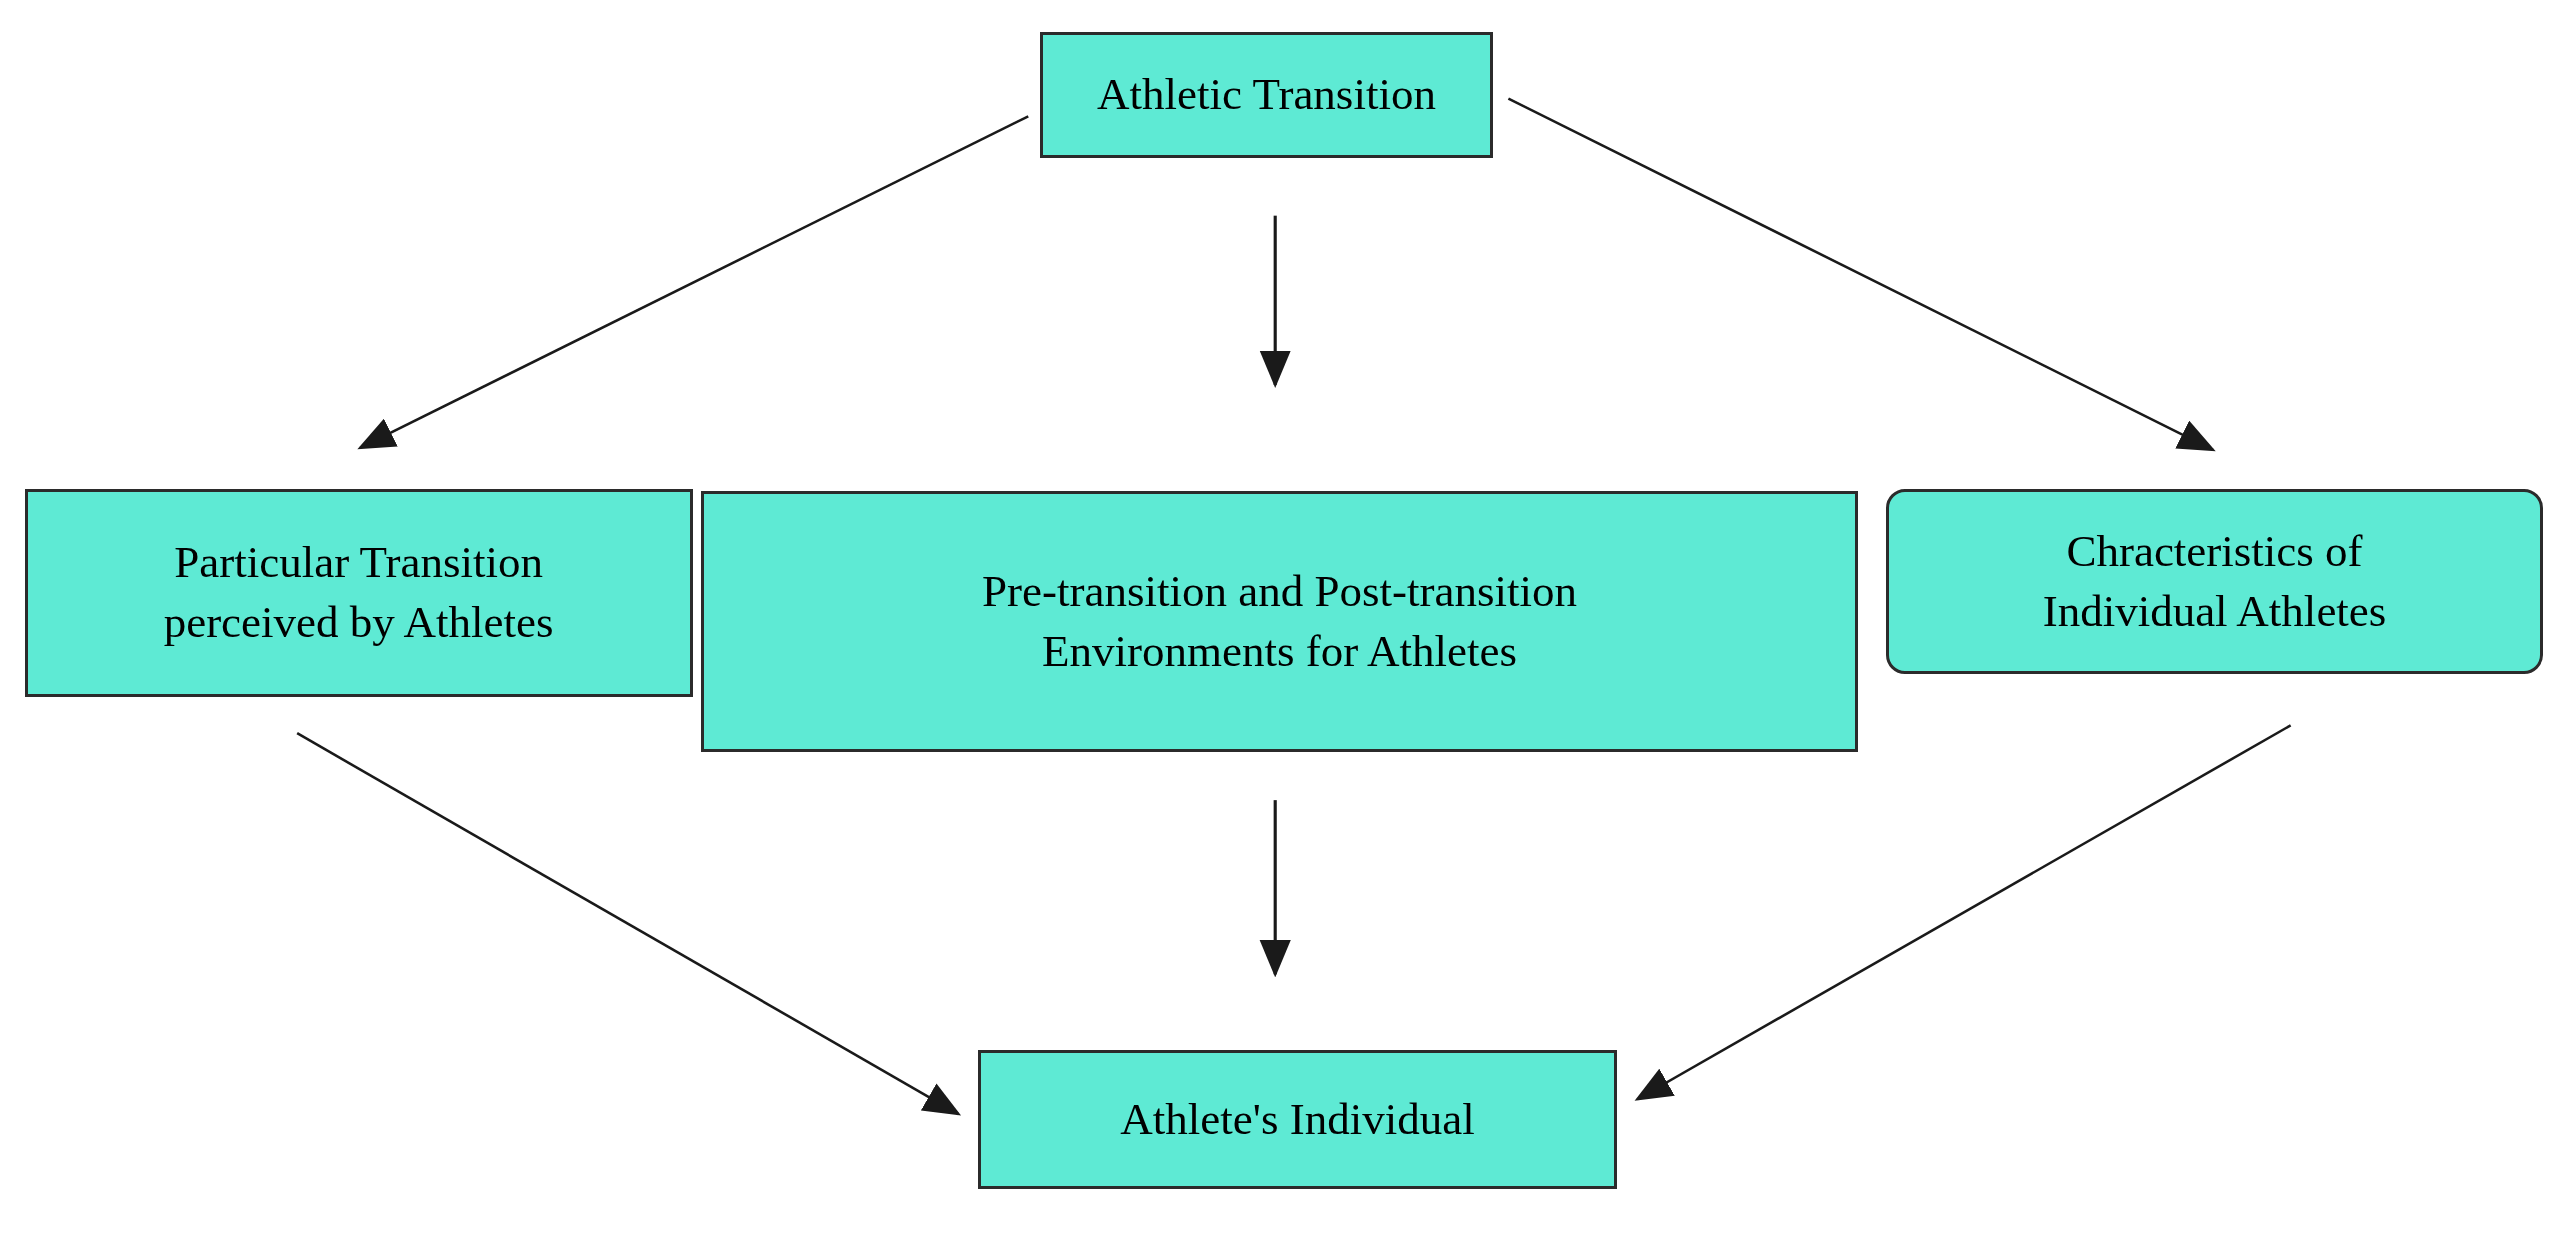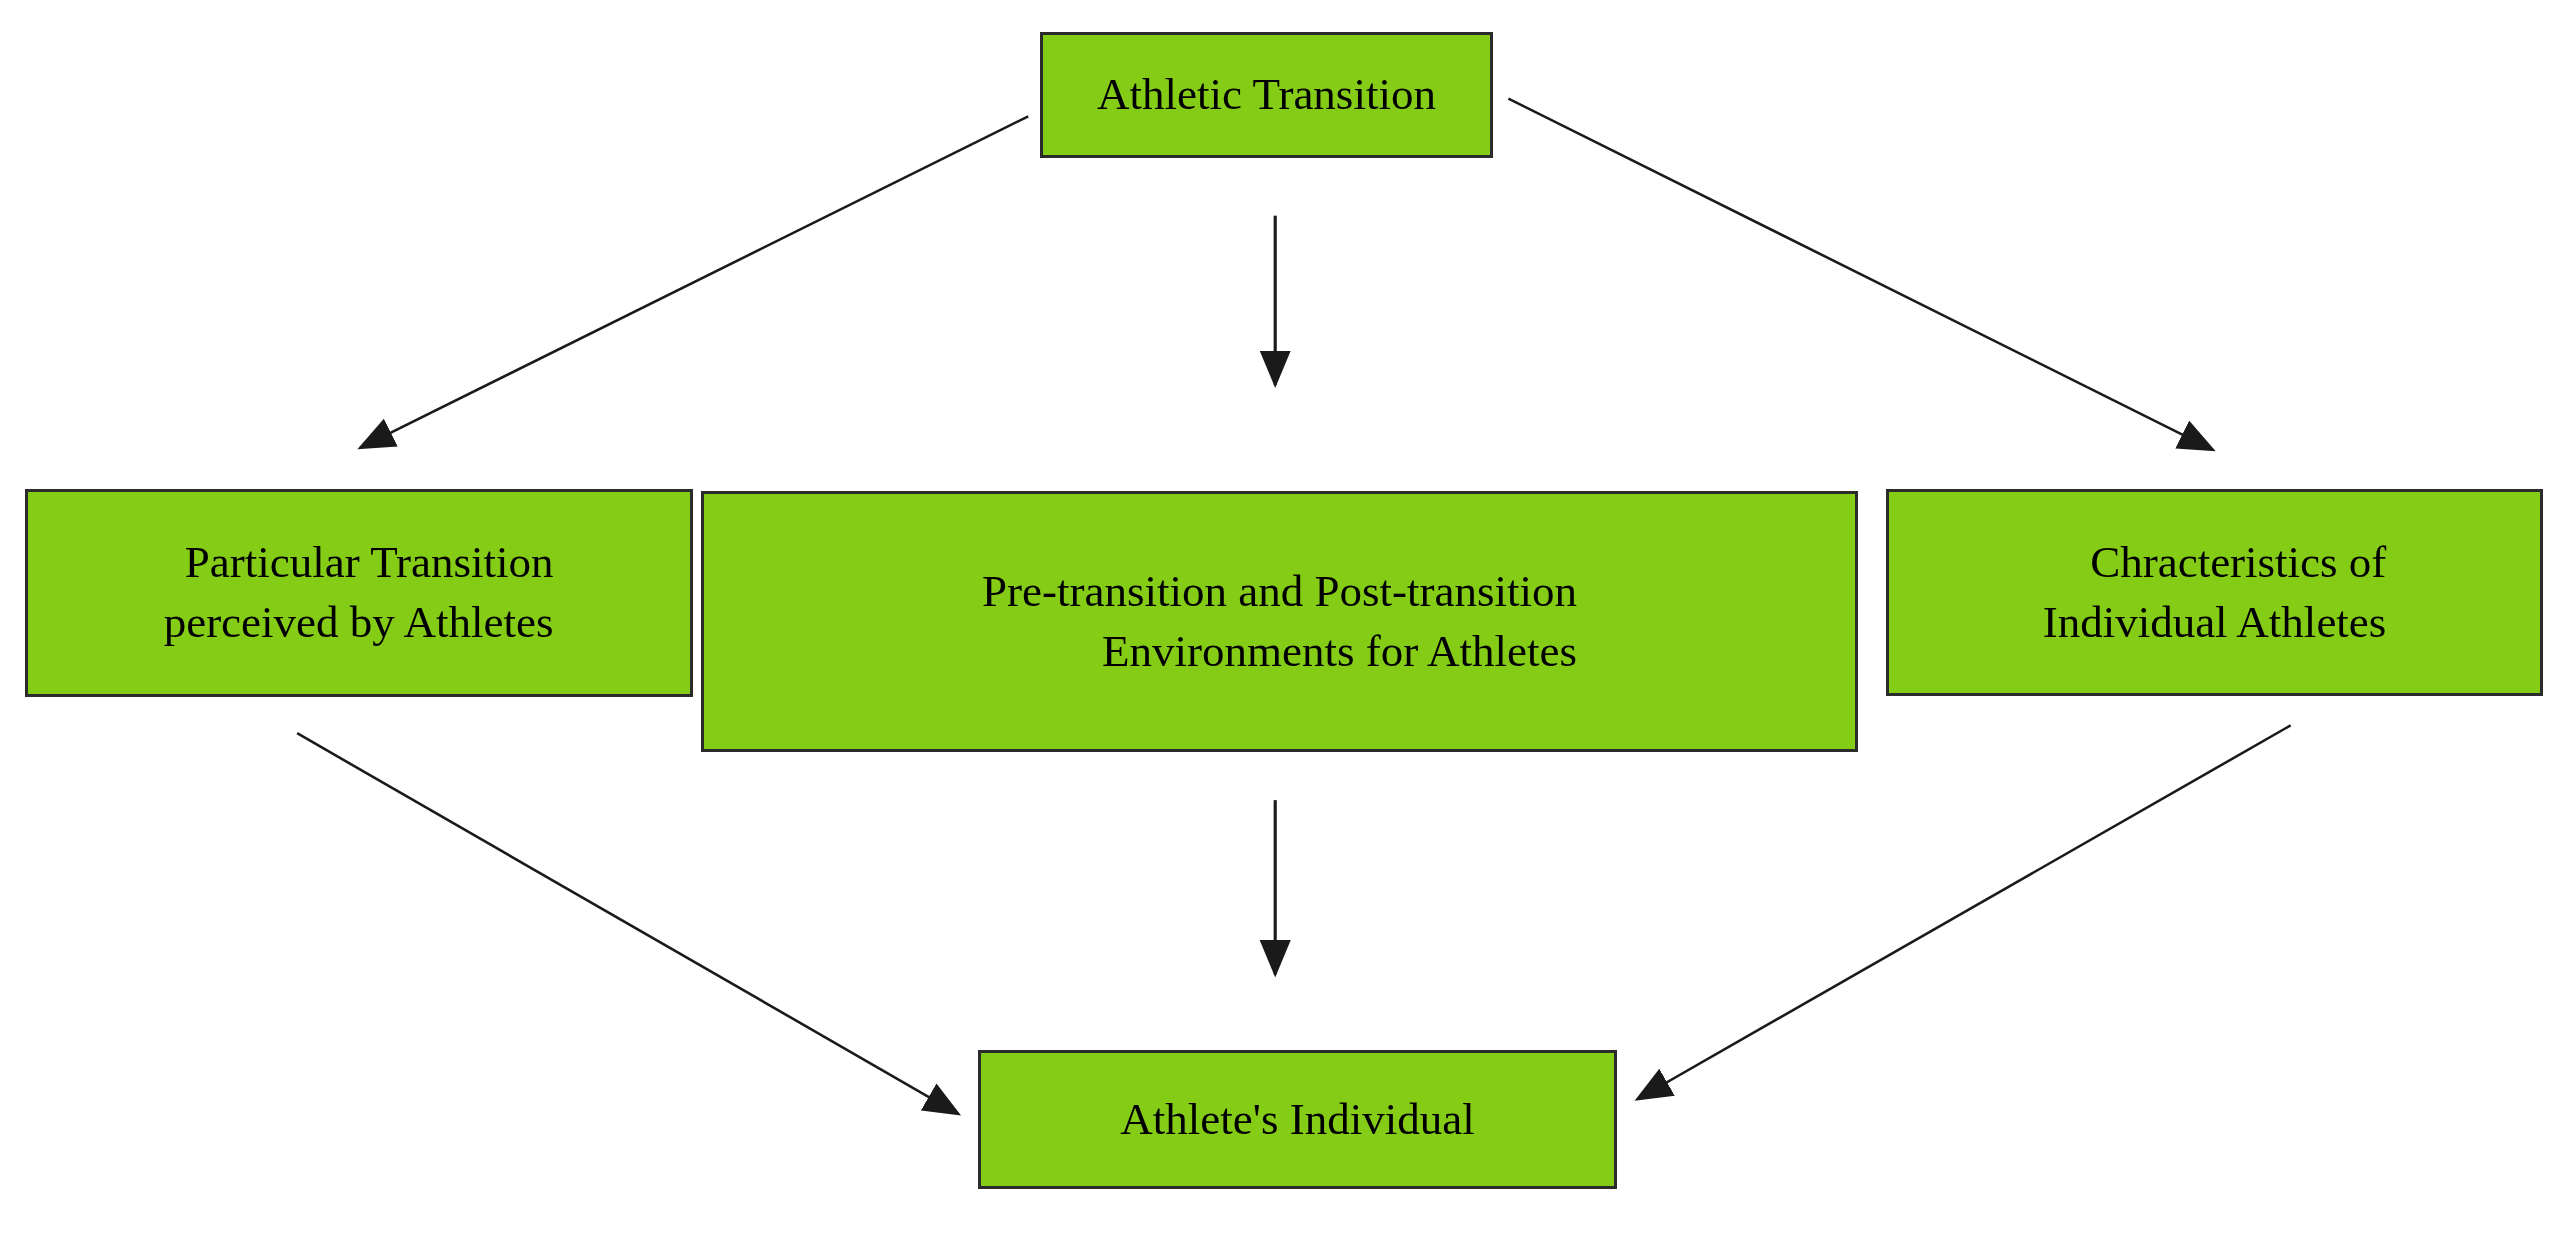--- a/index.html
+++ b/index.html
@@ -21,39 +21,39 @@
     top: 0;
     width: 2576px;
     height: 1249px;
   }
   .arrows line {
     stroke: #1a1a1a;
   }
   .node {
     position: absolute;
     box-sizing: border-box;
-    background: #84cc16;
+    background: #5eead4;
     border: 3.4px solid #2b2b2b;
     display: flex;
     align-items: center;
     justify-content: center;
-    text-align: right;
+    text-align: center;
   }
   .node .label {
     white-space: pre-line;
     font-size: 45px;
     line-height: 1.33;
     color: #000000;
     padding: 0 9.8px;
   }
   
   #n-top     { left: 1040px; top: 31.5px;   width: 453px;  height: 126px; }
   #n-left    { left: 24.6px;   top: 489px;  width: 668px;  height: 208px; }
   #n-center  { left: 701px;  top: 491px;  width: 1157px; height: 261px; }
-  #n-right   { left: 1886px; top: 489px;  width: 657px;  height: 207px; }
+  #n-right   { left: 1886px; top: 489px;  width: 657px;  height: 185px; border-radius: 19px; }
   #n-bottom  { left: 978px;  top: 1050px; width: 639px;  height: 139px; }
 </style>
 </head>
 <body>
 
 <div class="canvas">
 
   <svg class="arrows" viewBox="0 0 2618 1269" xmlns="http://www.w3.org/2000/svg">
     <defs>
       <marker id="ah" viewBox="0 0 12 10" refX="11" refY="5" markerWidth="38" markerHeight="32" orient="auto" markerUnits="userSpaceOnUse">

